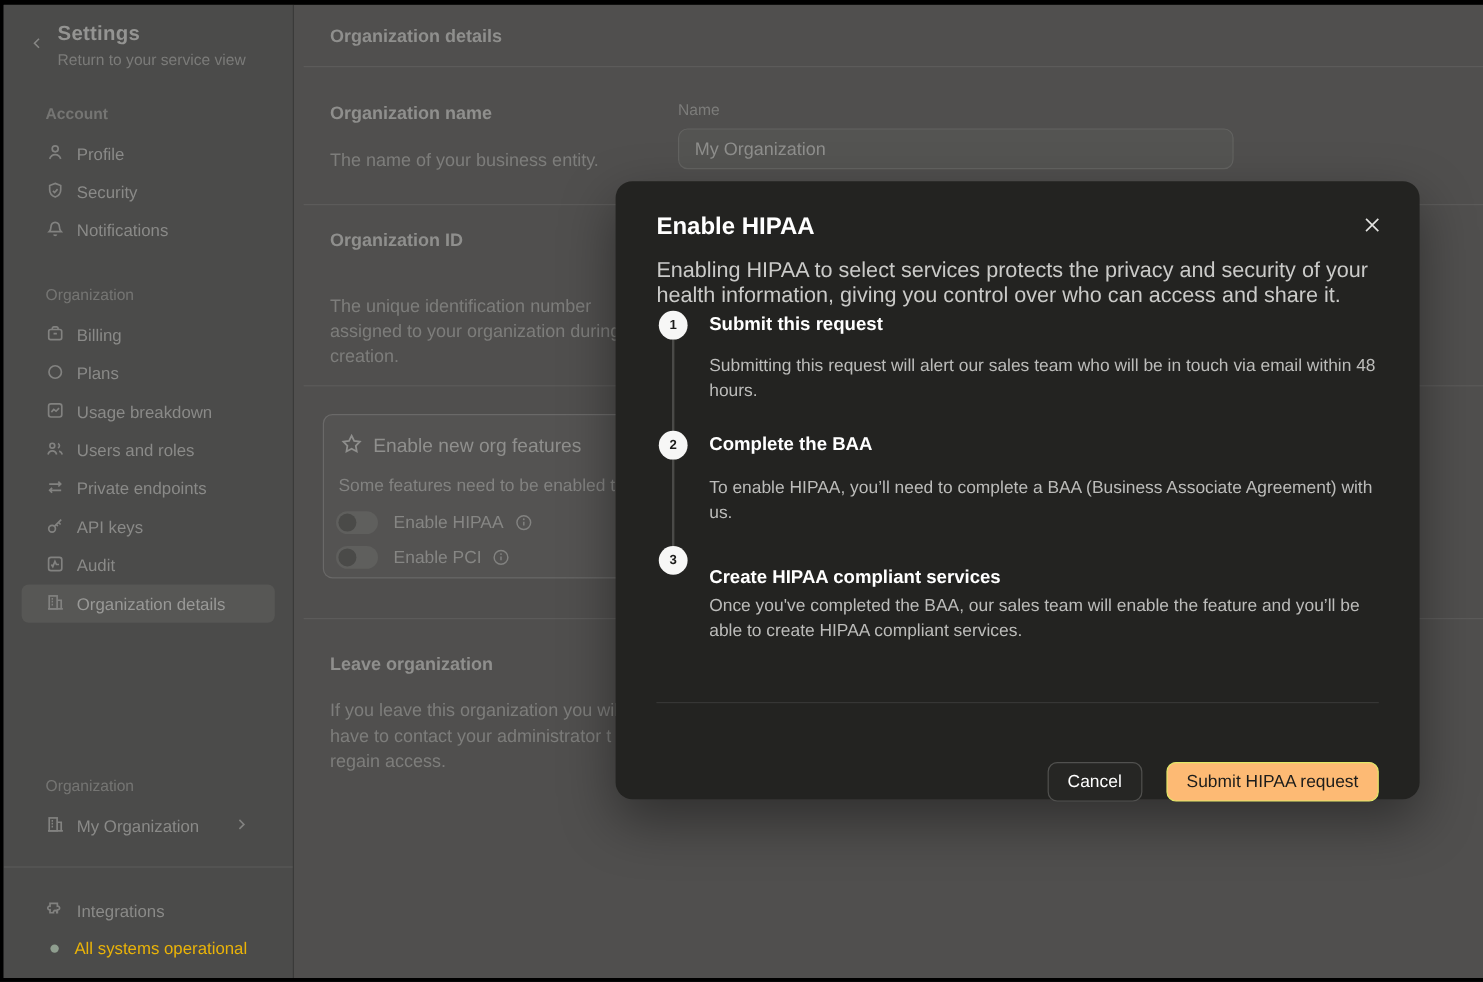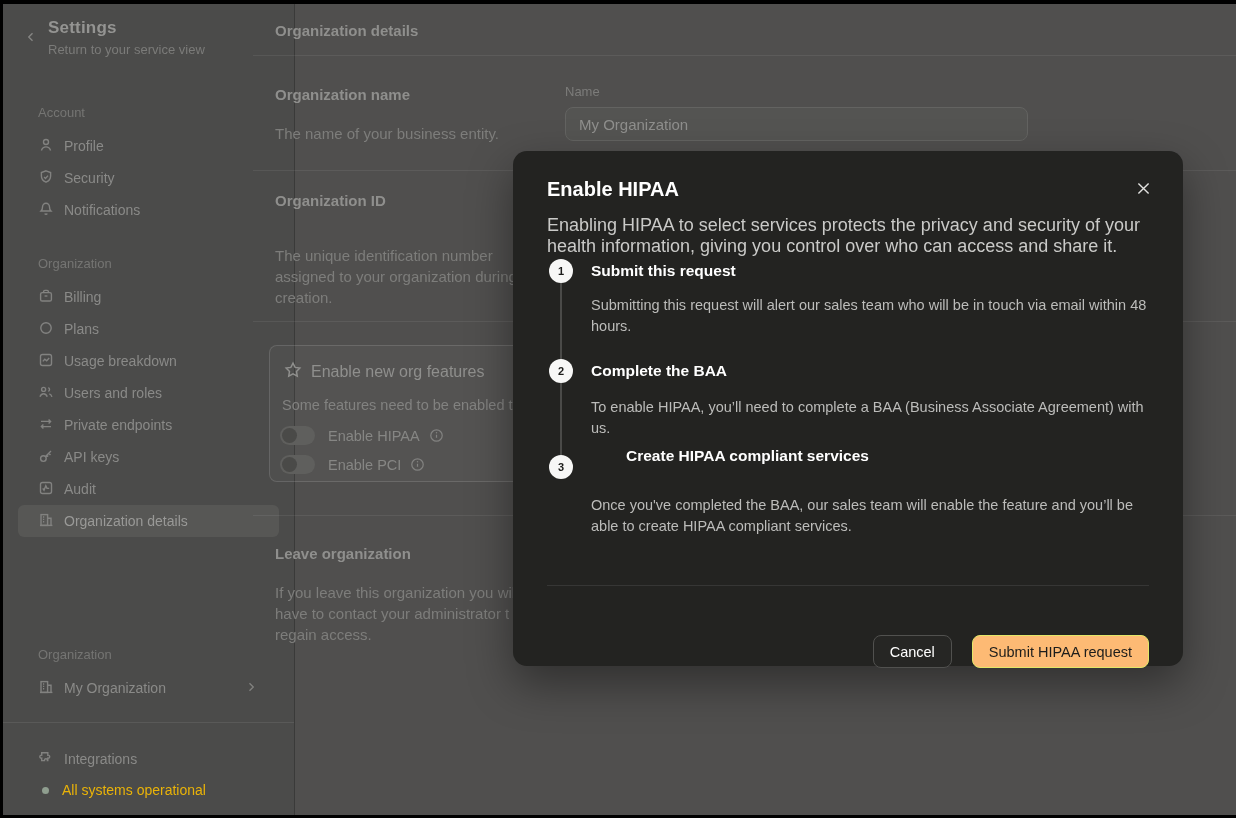--- a/index.html
+++ b/index.html
@@ -2,29 +2,29 @@
 <html><head>
 <meta charset="utf-8">
 <style>
   * { margin:0; padding:0; box-sizing:border-box; }
   html,body { width:1236px; height:818px; background:#000; overflow:hidden;
               font-family:"Liberation Sans", sans-serif; }
   .page { position:relative; width:1236px; height:818px; background:#000; }
   .app  { position:absolute; left:3px; top:4px; right:0; bottom:3px; background:#504f4e; overflow:hidden; }
 
   
-  .sidebar { position:absolute; left:0; top:0; bottom:0; width:292px; background:#4b4b4a;
+  .sidebar { position:absolute; left:0; top:0; bottom:0; width:242px; background:#4b4b4a;
              border-right:1px solid rgba(0,0,0,.22); display:flex; flex-direction:column; }
   .side-header { position:relative; padding:14px 16px 0 45px; }
   .back-btn { position:absolute; left:18px; top:24px; width:20px; height:20px; display:flex;
               align-items:center; justify-content:center; color:#868684; cursor:pointer; }
   .side-title { font-size:17px; font-weight:bold; color:#949492; letter-spacing:.2px; }
   .side-sub   { font-size:13px; color:#7b7b79; margin-top:4px; }
   .sec-label  { font-size:13px; color:#757573; margin:30px 0 10px 35px; }
-  .sec-label.first { margin-top:48px; }
+  .sec-label.first { margin-top:30px;font-weight:bold; }
   .nav-item { height:32px; margin:0 15px; padding-left:20px; display:flex; align-items:center;
               gap:10px; border-radius:6px; color:#8a8a88; font-size:14px; cursor:pointer; }
   .nav-item svg { flex:0 0 auto; color:#828280; }
   .nav-item.sel { background:#575755; color:#999997; }
   .side-footer { margin-top:auto; padding-bottom:10px; }
   .org-switch { position:relative; }
   .org-switch .chev { position:absolute; right:22px; top:8px; color:#8a8a88; }
   .side-div { height:1px; background:rgba(255,255,255,.08); margin:18px 0 20px 0; }
   .status-row { height:30px; margin:0 15px; padding-left:20px; display:flex; align-items:center;
                 gap:13px; color:#eab308; font-size:14px; }
@@ -287,21 +287,21 @@
 
     <div class="step-circle" style="top:108px;">1</div>
     <div class="step-title" style="top:111px;">Submit this request</div>
     <div class="step-body" style="top:144px;">Submitting this request will alert our sales team who will be in touch via email within 48 hours.</div>
 
     <div class="step-circle" style="top:208px;">2</div>
     <div class="step-title" style="top:211px;">Complete the BAA</div>
     <div class="step-body" style="top:246px;">To enable HIPAA, you’ll need to complete a BAA (Business Associate Agreement) with us.</div>
 
     <div class="step-circle" style="top:304px;">3</div>
-    <div class="step-title" style="top:296px;margin-left:35px;">Create HIPAA compliant services</div>
+    <div class="step-title" style="top:322px;">Create HIPAA compliant services</div>
     <div class="step-body" style="top:344px;">Once you've completed the BAA, our sales team will enable the feature and you’ll be able to create HIPAA compliant services.</div>
 
     <div class="m-div"></div>
     <div class="m-actions">
       <div class="btn btn-cancel">Cancel</div>
       <div class="btn btn-submit">Submit HIPAA request</div>
     </div>
   </div>
 </div>
 

